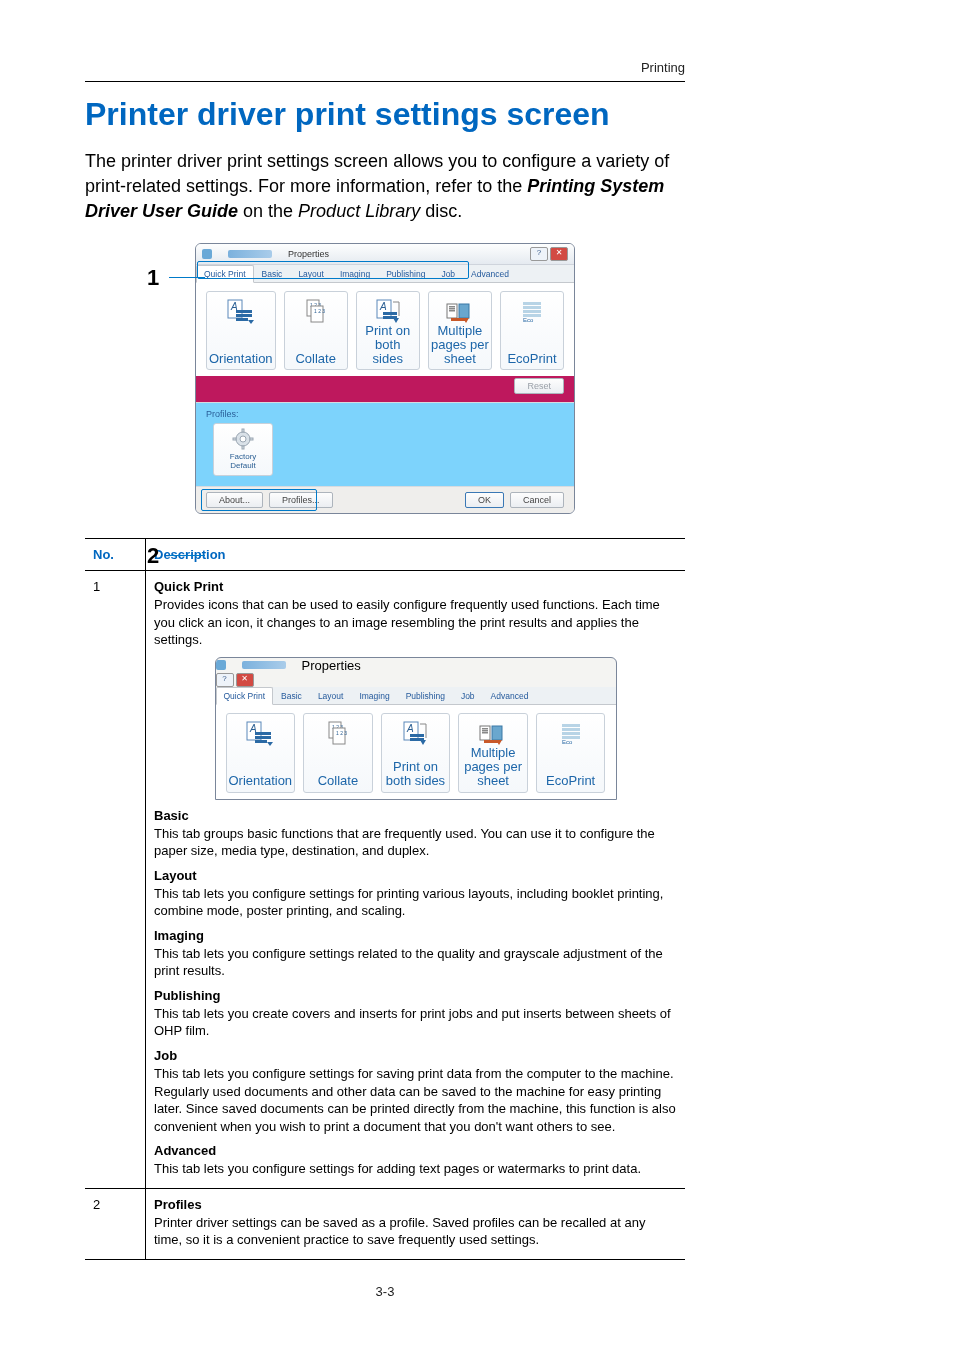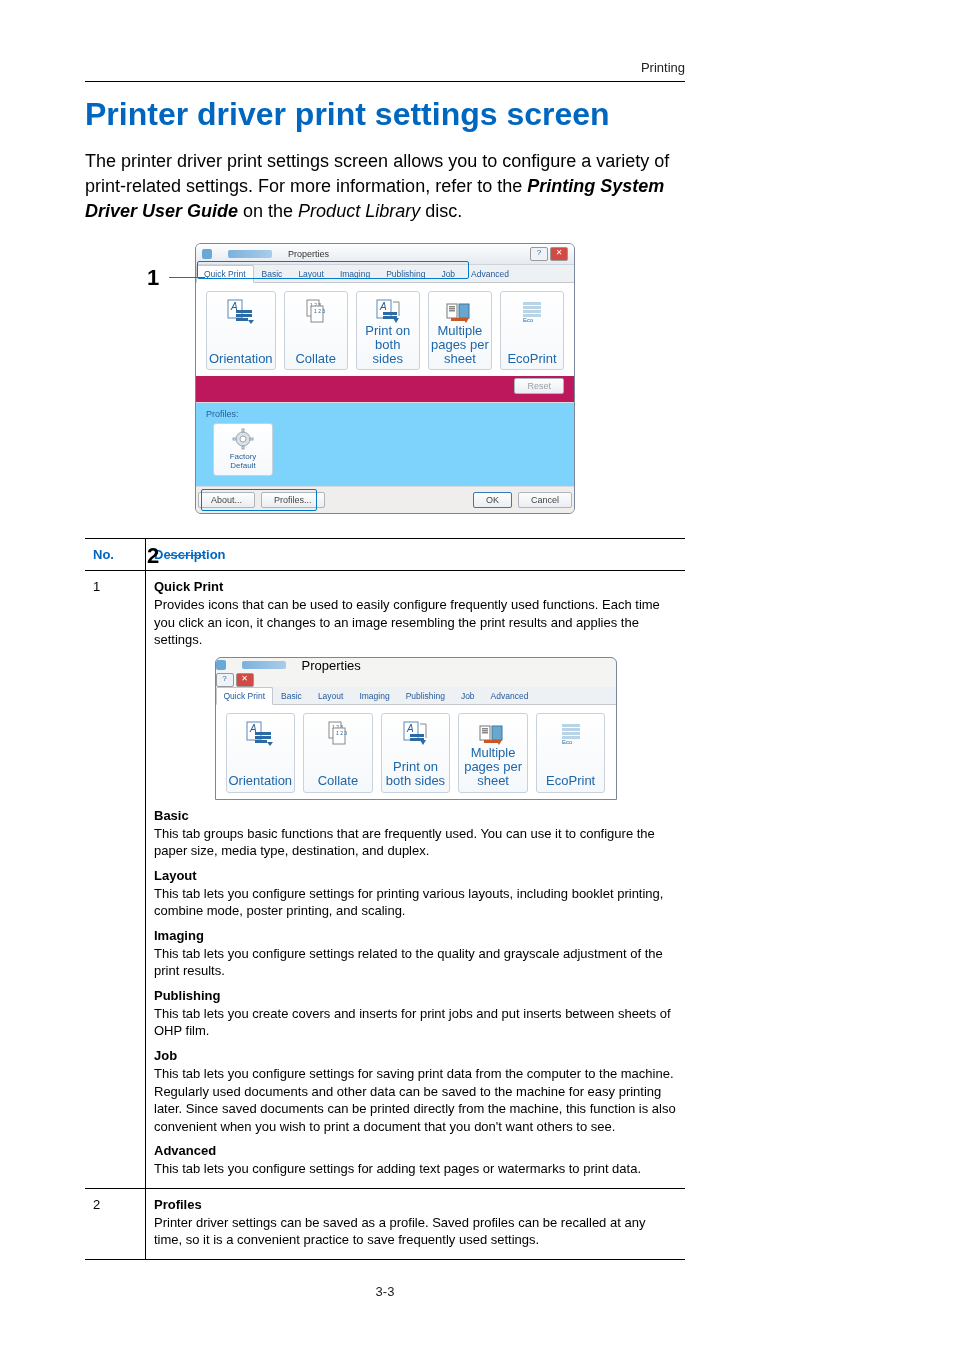--- a/index.html
+++ b/index.html
@@ -144,21 +144,21 @@
     padding: 4px;
     text-align: center;
     background: linear-gradient(#fff,#f5f8fb);
     margin-left: 7px;
   }
   .profile-card .gear {
     width: 22px; height: 22px; margin: 0 auto 3px;
   }
   .bottom-strip {
     background: #efeeec;
-    padding: 5px 2px;
+    padding: 5px 10px;
     display:flex;
     justify-content: space-between;
     align-items: center;
     gap: 6px;
     border-top: 1px solid #d7dbe0;
   }
   .bottom-strip .left { display:flex; gap:6px; }
   .bottom-strip .right { display:flex; gap:6px; }
   .hl-box {
     position: absolute;

